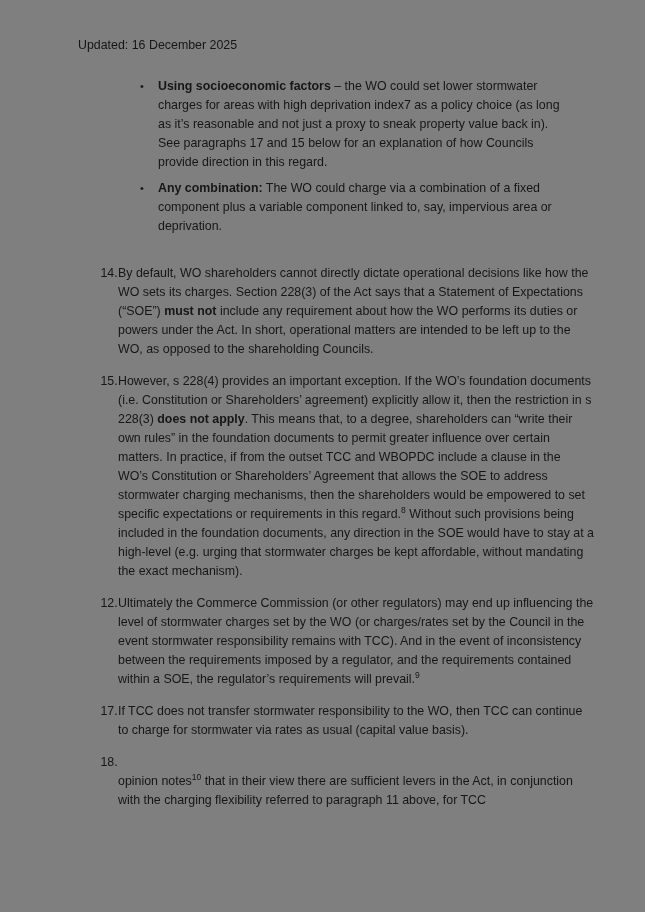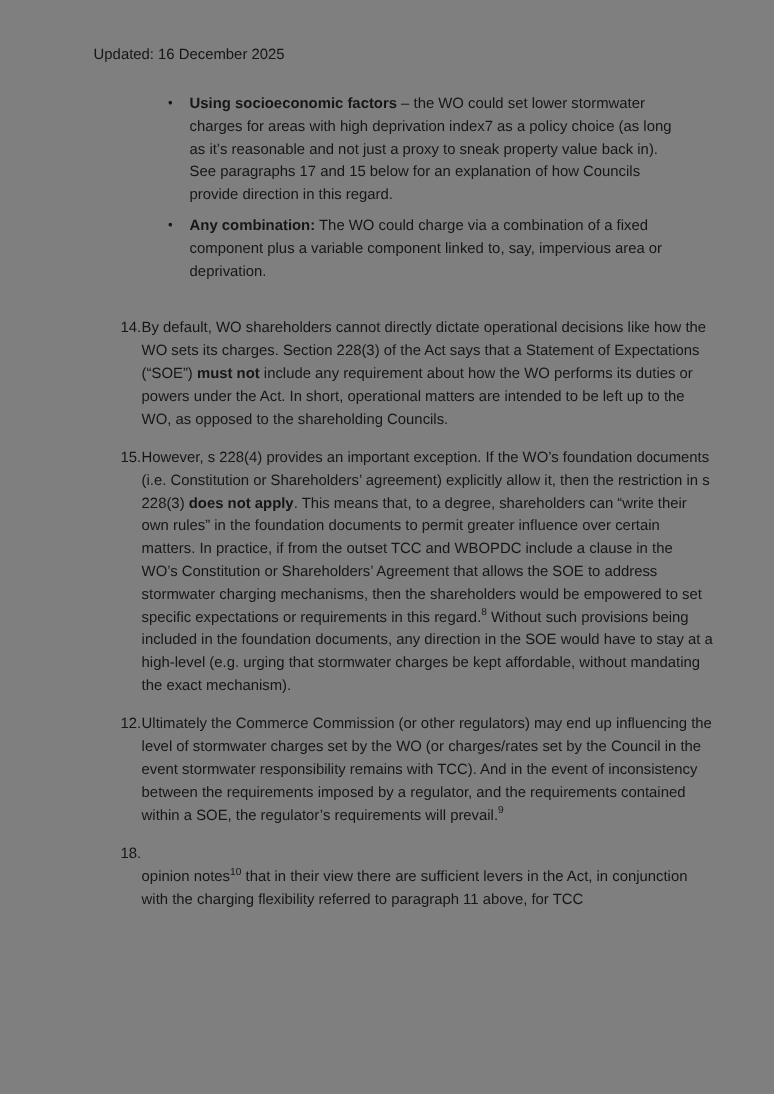--- a/index.html
+++ b/index.html
@@ -90,17 +90,21 @@
       </div>
       <div class="para-item">
         <span class="para-number">15.</span>
         <span><span>However, s 228(4) provides an important exception. If the WO’s foundation documents (i.e. Constitution or Shareholders’ agreement) explicitly allow it, then the restriction in s 228(3) </span><span class="bold">does not apply</span><span>. This means that, to a degree, shareholders can “write their own rules” in the foundation documents to permit greater influence over certain matters. In practice, if from the outset TCC and WBOPDC include a clause in the WO’s Constitution or Shareholders’ Agreement that allows the SOE to address stormwater charging mechanisms, then the shareholders would be empowered to set specific expectations or requirements in this regard.</span><sup class="fn">8</sup><span> Without such provisions being included in the foundation documents, any direction in the SOE would have to stay at a high-level (e.g. urging that stormwater charges be kept affordable, without mandating the exact mechanism).</span></span>
       </div>
       <div class="para-item">
         <span class="para-number">12.</span>
         <span><span>Ultimately the Commerce Commission (or other regulators) may end up influencing the level of stormwater charges set by the WO (or charges/rates set by the Council in the event stormwater responsibility remains with TCC). And in the event of inconsistency between the requirements imposed by a regulator, and the requirements contained within a SOE, the regulator’s requirements will prevail.</span><sup class="fn">9</sup></span>
       </div>
       <div class="para-item">
+        <span class="para-number">17.</span>
+        <span><span>If TCC does not transfer stormwater responsibility to the WO, then TCC can continue to charge for stormwater via rates as usual (capital value basis).</span></span>
+      </div>
+      <div class="para-item">
         <span class="para-number">18.</span>
         <span><br><span>opinion notes</span><sup class="fn">10</sup><span> that in their view there are sufficient levers in the Act, in conjunction with the charging flexibility referred to paragraph 11 above, for TCC</span></span>
       </div>
     </div>
 </div>
 
 </body></html>

